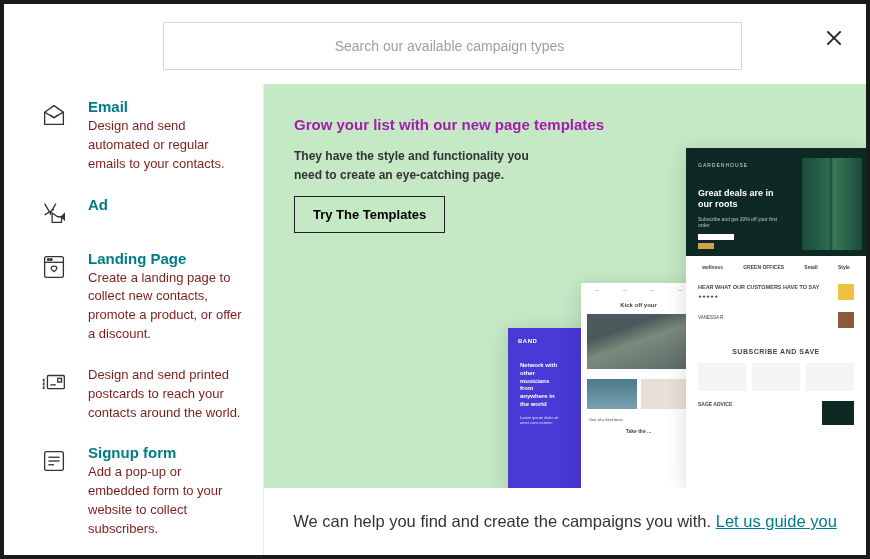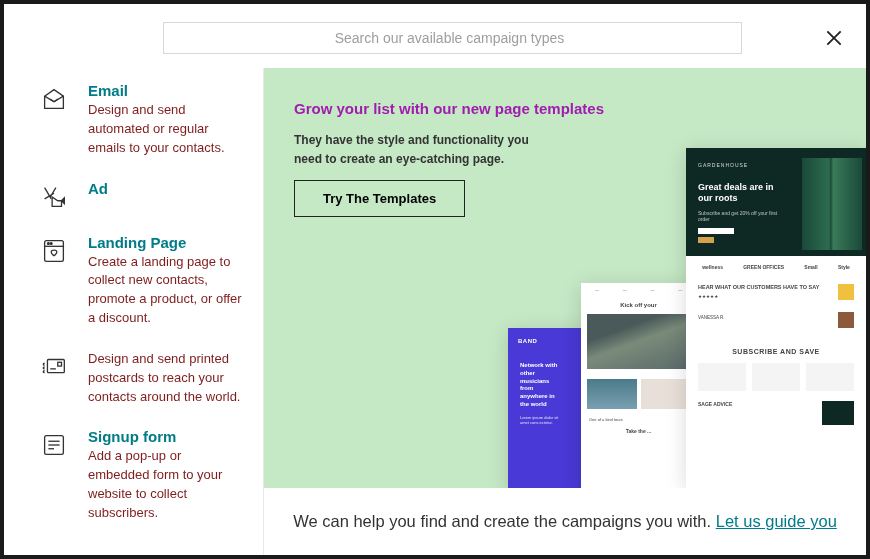--- a/index.html
+++ b/index.html
@@ -26,21 +26,21 @@
       display: flex;
       align-items: center;
       padding: 18px 24px 14px 24px;
       gap: 16px;
     }
     .search-box {
       flex: 1;
       display: flex;
       align-items: center;
       border: 1px solid #d8d8d8;
-      height: 32px;
+      height: 48px;
       padding: 0 12px;
       margin-left: 135px;
       margin-right: 100px;
     }
     .search-box svg { width: 16px; height: 16px; stroke: #b5b5b5; fill: none; }
     .search-box input {
       flex: 1;
       border: none;
       outline: none;
       text-align: center;
@@ -119,21 +119,21 @@
       font-size: 12px;
       color: #333;
       line-height: 1.55;
       max-width: 260px;
       margin-bottom: 12px;
       font-weight: bold;
     }
     .hero-btn {
       display: inline-block;
       border: 1.5px solid #222;
-      padding: 10px 28px;
+      padding: 10px 18px;
       font-size: 13px;
       font-weight: 600;
       background: transparent;
       cursor: pointer;
     }
     .mockups {
       position: absolute;
       right: 0;
       bottom: 0;
       width: 360px;
@@ -153,21 +153,21 @@
       z-index: 4;
     }
     .mock-a .dark {
       background: #0e2824;
       height: 108px;
       color: #fff;
       padding: 14px 12px;
       position: relative;
     }
     .mock-a .dark .bar { font-size: 5px; letter-spacing: 1px; opacity: 0.8; }
-    .mock-a .dark h4 { font-size: 9px; font-weight: 700; margin-top: 14px; max-width: 80px; line-height: 1.2; }
+    .mock-a .dark h4 { font-size: 9px; font-weight: 700; margin-top: 20px; max-width: 80px; line-height: 1.2; }
     .mock-a .dark .sub { font-size: 5px; margin-top: 6px; opacity: 0.7; max-width: 80px; }
     .mock-a .dark .inp { margin-top: 6px; width: 36px; height: 6px; background: #fff; }
     .mock-a .dark .btn { margin-top: 3px; width: 16px; height: 6px; background: #d4a24e; }
     .mock-a .dark .cactus {
       position: absolute; right: 4px; top: 10px; width: 60px; height: 92px;
       background: linear-gradient(90deg, #1a4a3a 0%, #2d6b4f 45%, #1a4a3a 48%, #3a7a5a 52%, #1a4a3a 100%);
     }
     .mock-a .logos { display: flex; justify-content: space-around; padding: 8px 6px; font-size: 5px; font-weight: 700; }
     .mock-a .row { display: flex; gap: 8px; padding: 6px 12px; align-items: flex-start; }
     .mock-a .row .txt { flex: 1; font-size: 5.5px; font-weight: 700; line-height: 1.2; }

